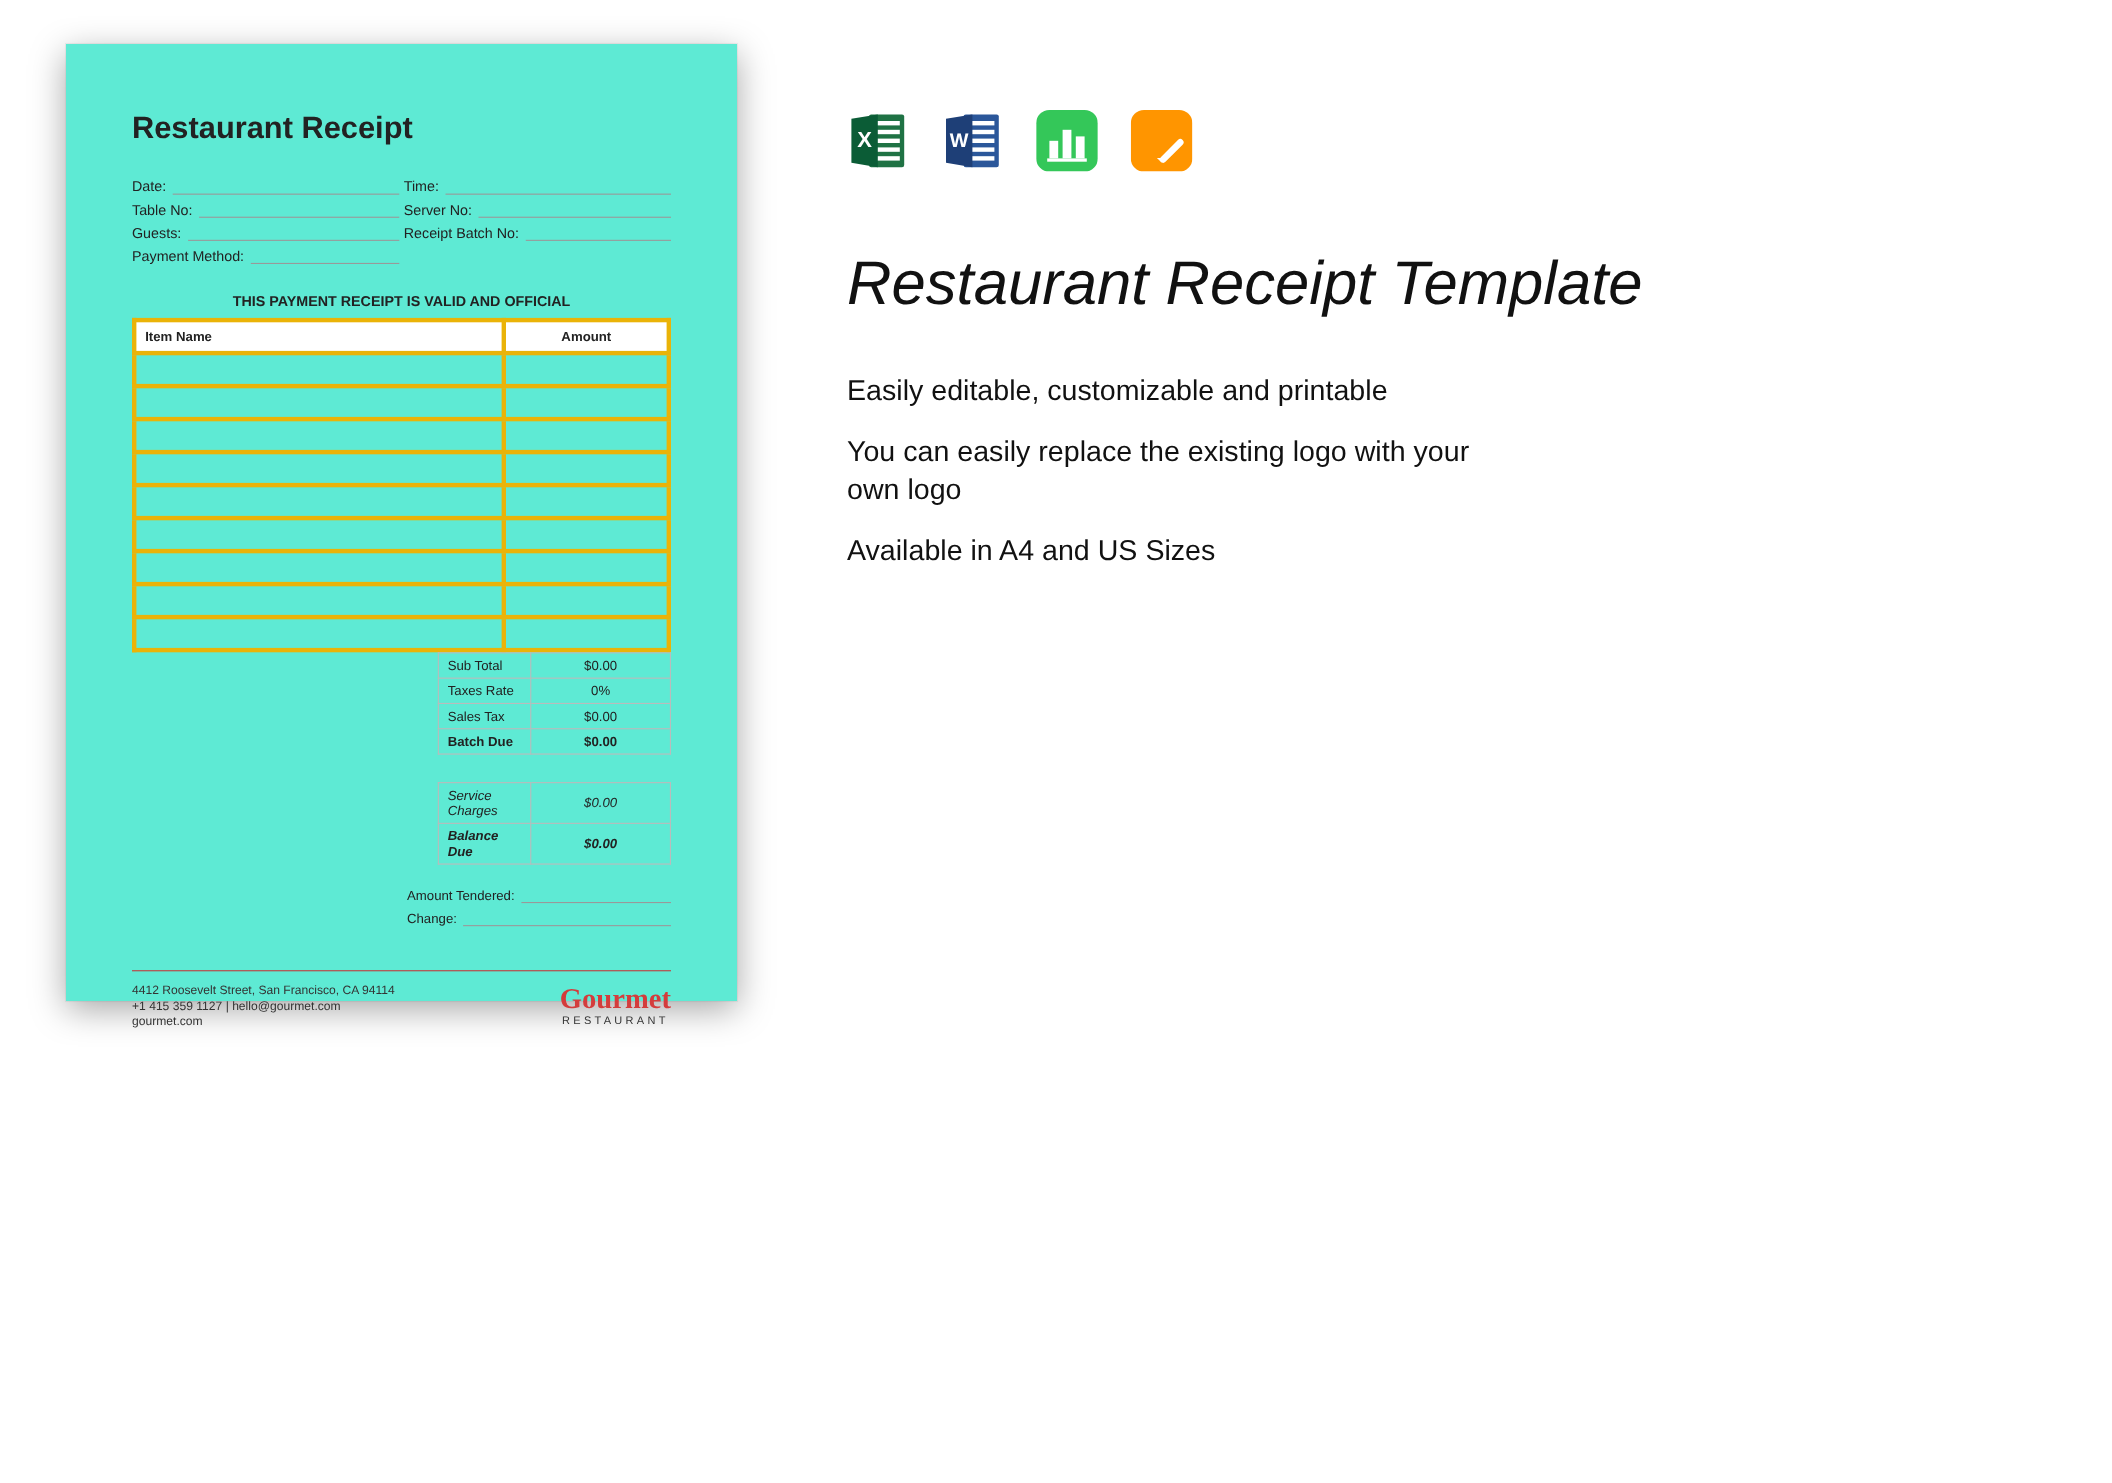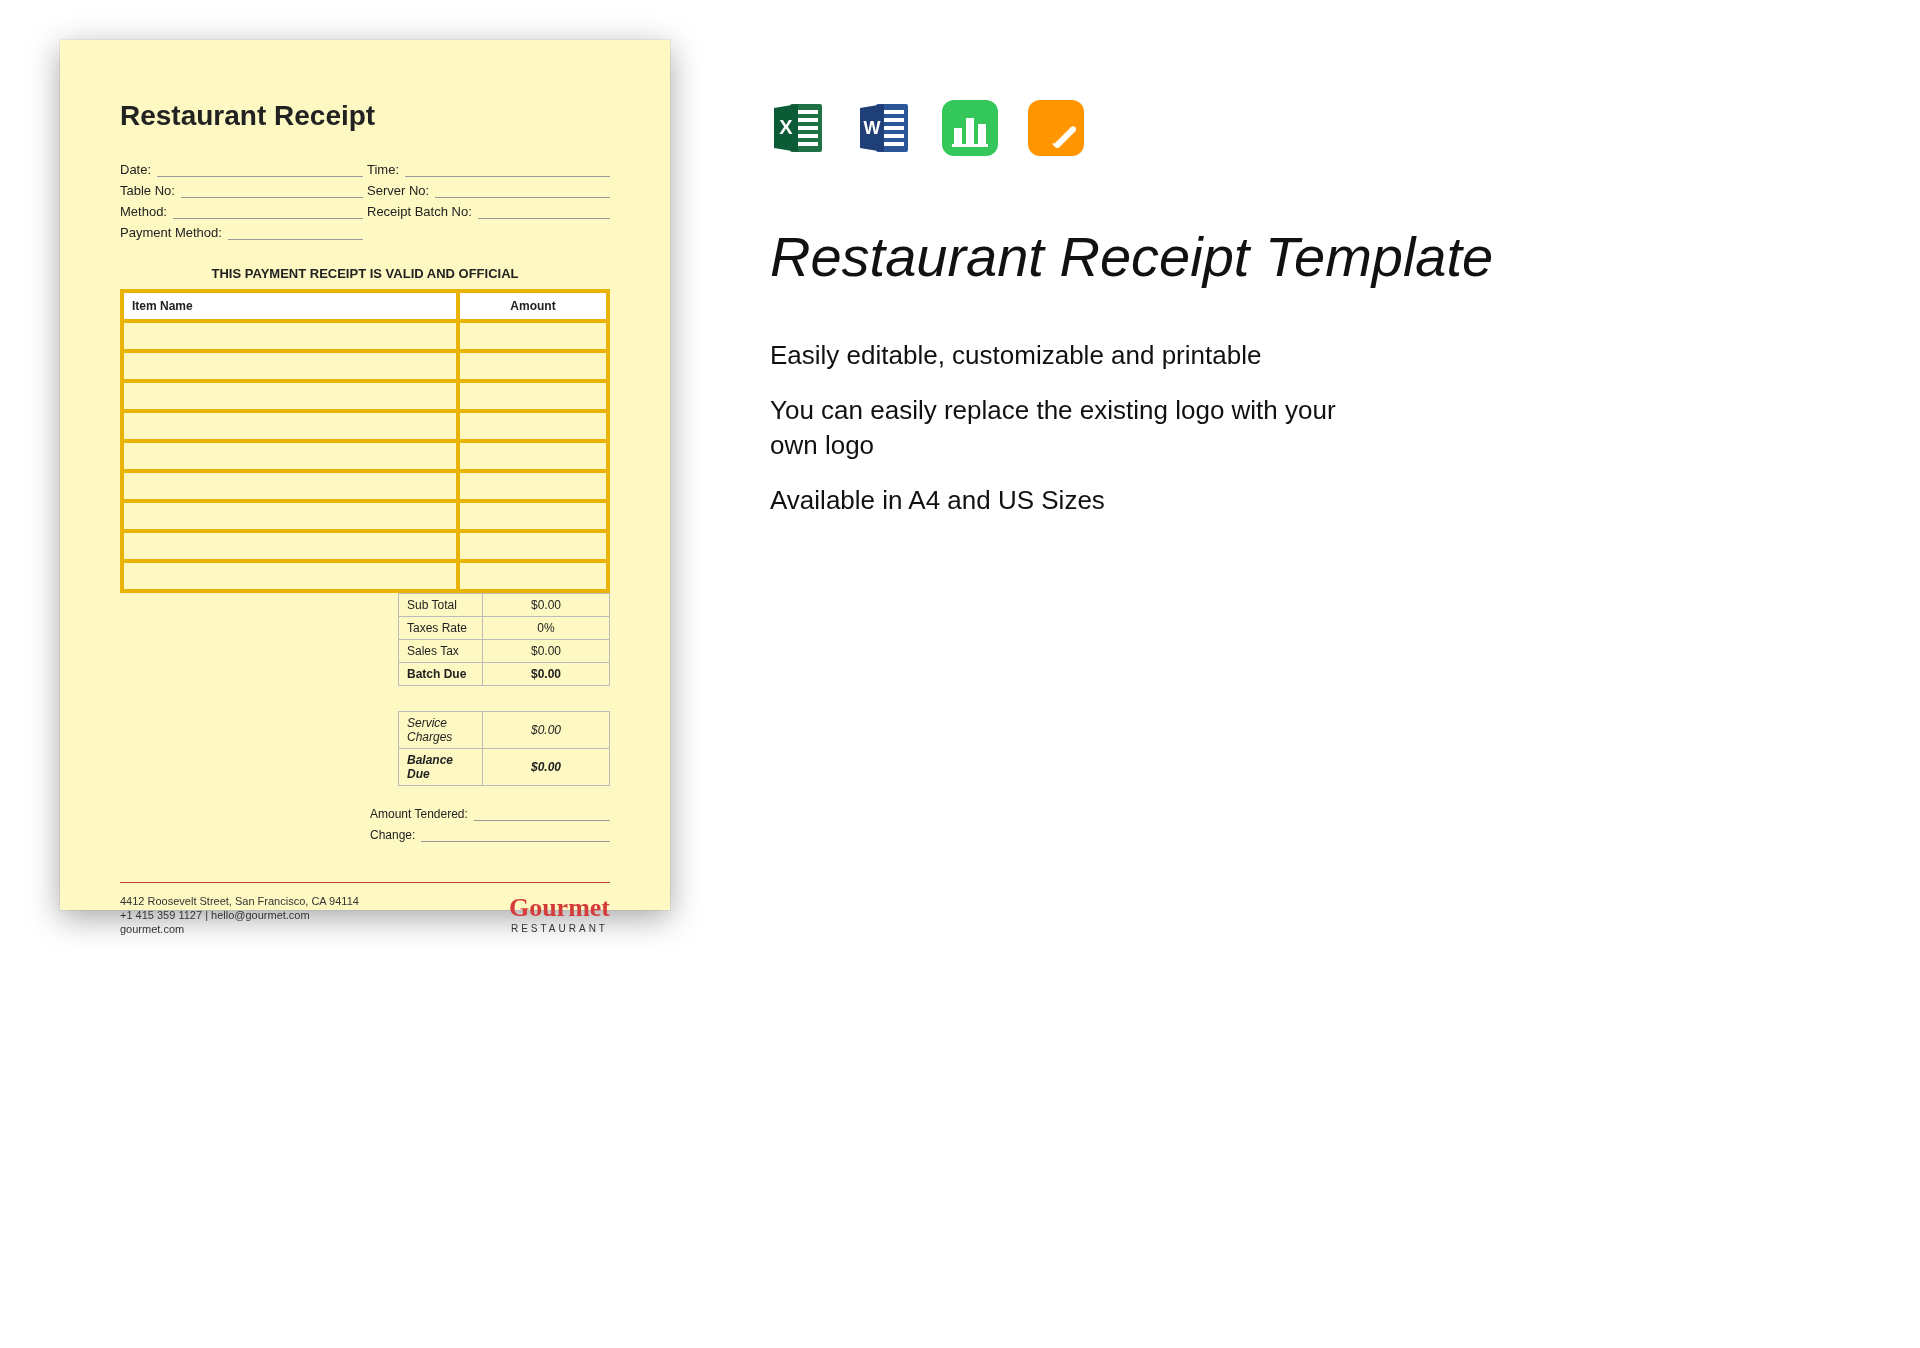--- a/index.html
+++ b/index.html
@@ -1,18 +1,18 @@
 <!DOCTYPE html>
 <html><head>
 <meta charset="utf-8">
 <style>
   html,body{margin:0;padding:0;background:#fff;font-family:Arial,Helvetica,sans-serif;color:#111;}
   .page{width:1920px;height:1348px;position:relative;box-sizing:border-box;padding:40px 60px;display:flex;gap:100px;}
   
-  .preview{width:610px;height:870px;background:#fef9c3;box-shadow:0 8px 30px rgba(0,0,0,.35),0 0 0 1px rgba(0,0,0,.05);padding:60px 60px 50px 60px;box-sizing:border-box;font-size:13px;color:#222;}
+  .preview{width:610px;height:870px;background:#5eead4;box-shadow:0 8px 30px rgba(0,0,0,.35),0 0 0 1px rgba(0,0,0,.05);padding:60px 60px 50px 60px;box-sizing:border-box;font-size:13px;color:#222;}
   .r-title{font-size:28px;font-weight:700;margin:0 0 30px 0;}
   .meta{display:flex;gap:4px;}
   .meta-col{flex:1;}
   .meta-row{display:flex;align-items:flex-end;margin-bottom:6px;}
   .meta-row label{white-space:nowrap;margin-right:6px;}
   .meta-row .line{flex:1;border-bottom:1px solid #999;height:14px;}
   .valid{font-weight:700;text-align:center;margin:20px 0 8px 0;font-size:13px;}
   table.items{width:100%;border-collapse:collapse;}
   table.items th,table.items td{border:4px solid #eab308;padding:4px 8px;font-size:12px;text-align:left;height:18px;}
   table.items th{background:#fff;font-weight:700;}
@@ -50,21 +50,21 @@
       <div class="meta-col">
         <div class="meta-row">
             <label>Date:</label>
             <span class="line"></span>
           </div>
         <div class="meta-row">
             <label>Table No:</label>
             <span class="line"></span>
           </div>
         <div class="meta-row">
-            <label>Method:</label>
+            <label>Guests:</label>
             <span class="line"></span>
           </div>
         <div class="meta-row">
             <label>Payment Method:</label>
             <span class="line"></span>
           </div>
       </div>
       <div class="meta-col">
         <div class="meta-row">
             <label>Time:</label>

